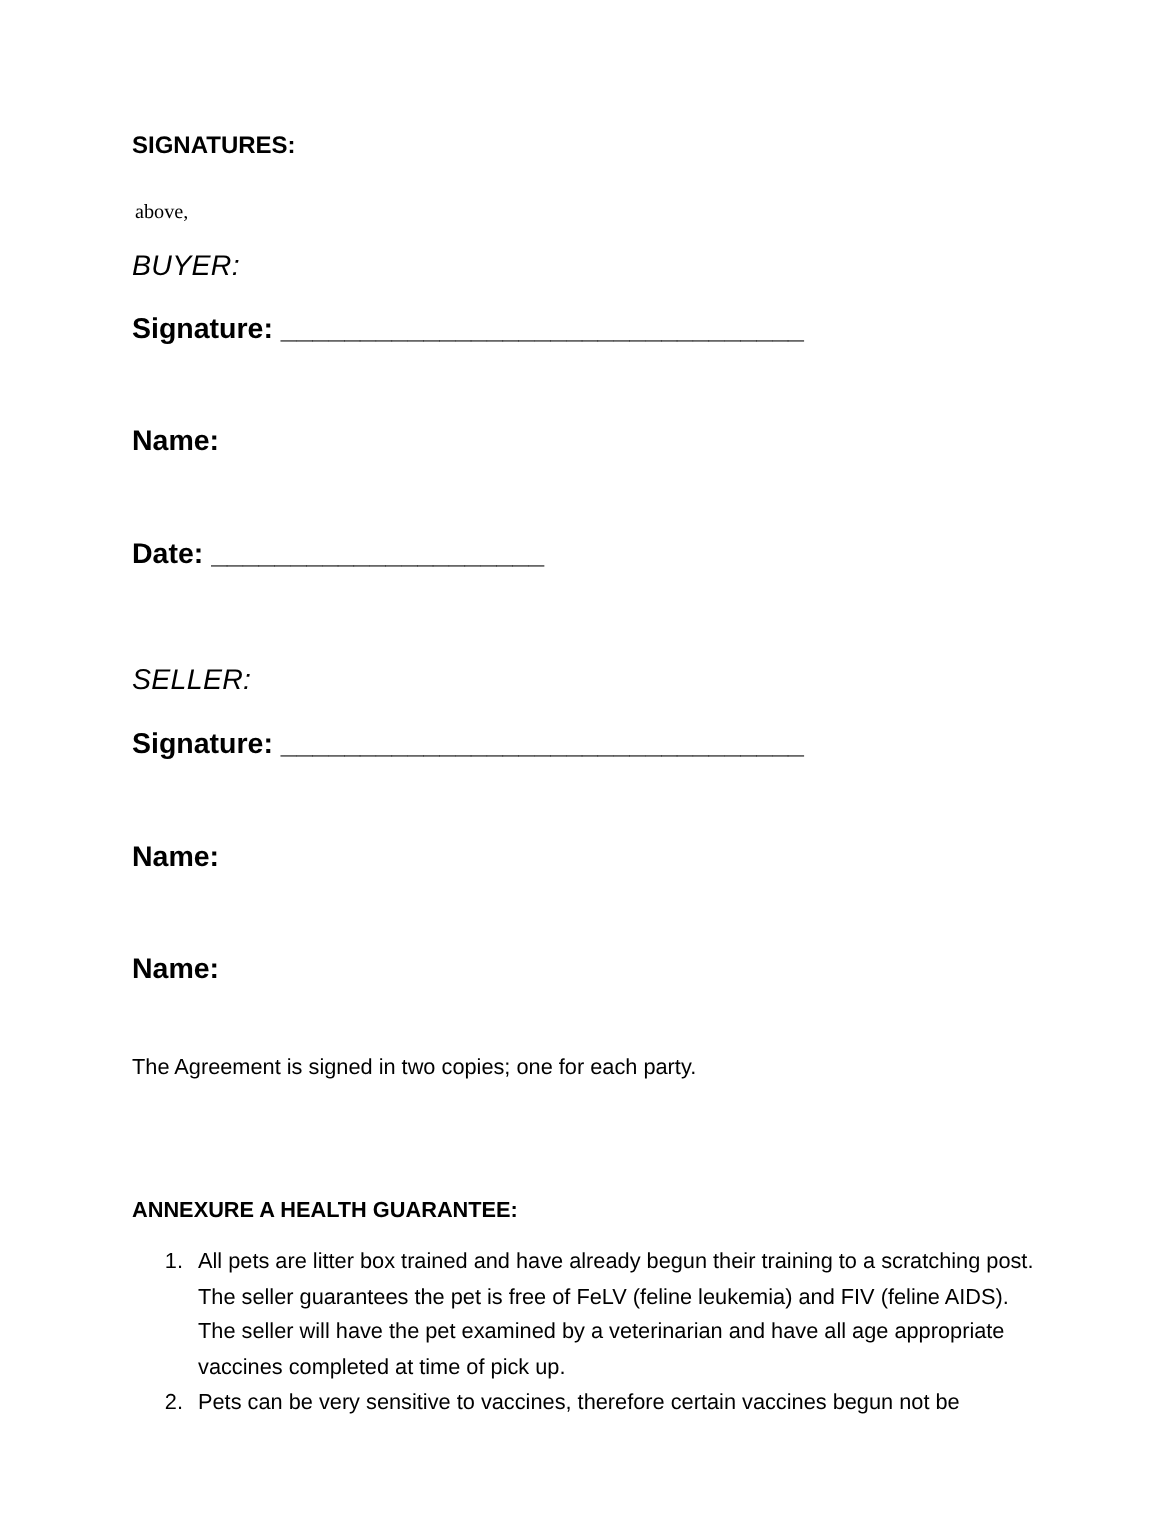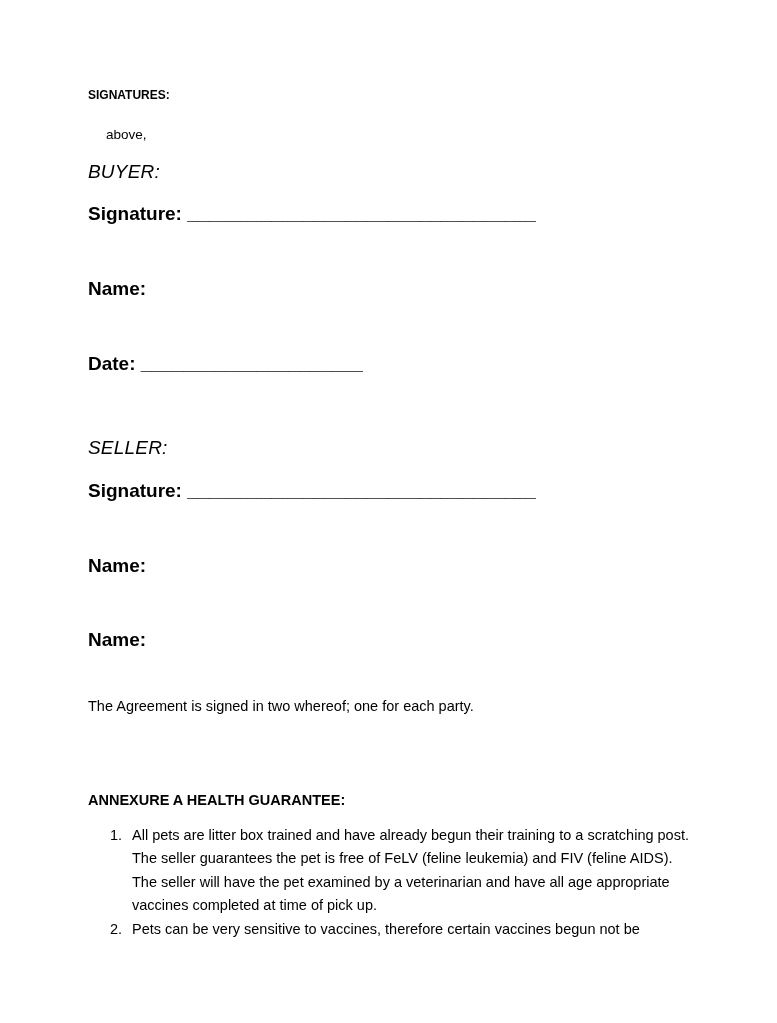--- a/index.html
+++ b/index.html
@@ -19,38 +19,39 @@
     width: 777px;
     height: 1023px;
     background: #ffffff;
     box-sizing: border-box;
     padding: 86px 76px 0 88px;
   }
   .doc-body {
     width: 612px;
   }
   .sig-heading {
-    font-size: 12px;
+    font-size: 16px;
     font-weight: bold;
     line-height: 1.55;
     margin: 0;
   }
   .witness-para {
     font-size: 14.5px;
     line-height: 1.55;
     margin: 0;
     max-width: 580px;
   }
   .witness-para .bold {
     font-weight: bold;
   }
   .above-line {
     font-size: 13.5px;
     line-height: 1.55;
-    margin: 20px 0 0 18px;
+    margin: 20px 0 0 2px;
+    font-family: Liberation Serif, serif;
   }
   .party-title {
     font-size: 19px;
     line-height: 1.3;
     margin: 14px 0 0 0;
     letter-spacing: 0.2px;
     font-style: italic;
   }
   .field-line {
     font-size: 19px;
@@ -122,21 +123,21 @@
     <div class="gap-lg"></div>
 
     <p class="field-line">Name:</p>
 
     <div class="gap-lg"></div>
 
     <p class="field-line">Name:</p>
 
     <div class="gap-xl"></div>
 
-    <p class="two-copies">The Agreement is signed in two whereof; one for each party.</p>
+    <p class="two-copies">The Agreement is signed in two copies; one for each party.</p>
 
     <div style="height:72px"></div>
 
     <p class="annexure-heading">ANNEXURE A HEALTH GUARANTEE:</p>
 
     <ol class="annexure-list">
       <li>All pets are litter box trained and have already begun their training to a scratching post. The seller guarantees the pet is free of FeLV (feline leukemia) and FIV (feline AIDS). The seller will have the pet examined by a veterinarian and have all age appropriate vaccines completed at time of pick up.</li>
       <li>Pets can be very sensitive to vaccines, therefore certain vaccines begun not be</li>
     </ol>
 

